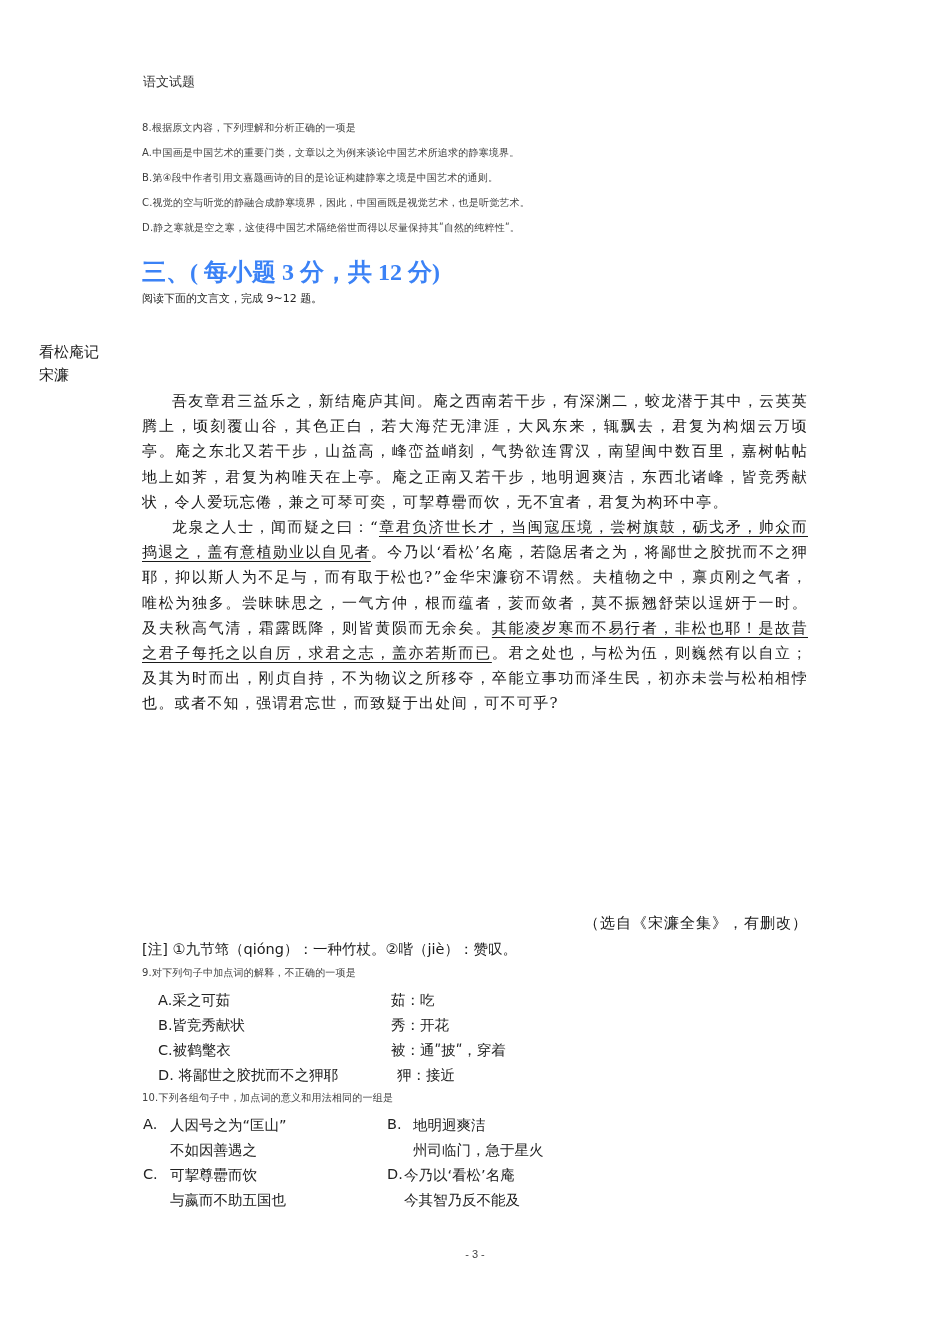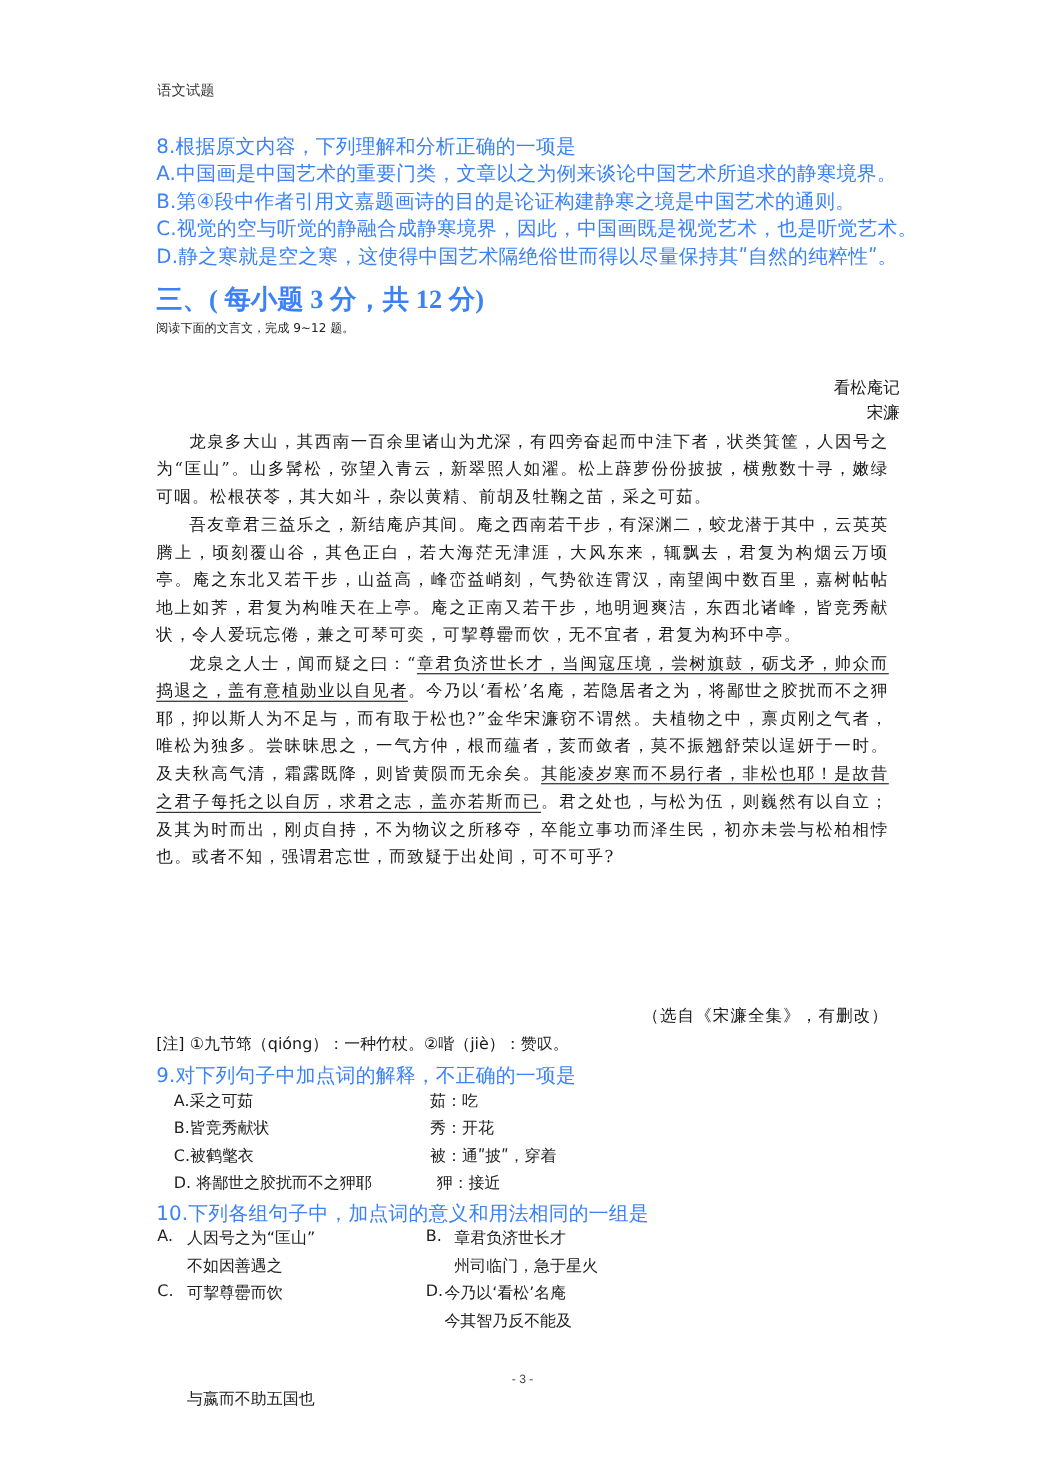--- a/index.html
+++ b/index.html
@@ -1,23 +1,23 @@
 <!DOCTYPE html>
 <html><head>
 <meta charset="utf-8">
 <style>
   html, body { margin: 0; padding: 0; background: #ffffff; }
   body { width: 950px; height: 1344px; position: relative; overflow: hidden;
          font-family: "DejaVu Serif", "Liberation Serif", serif; color: #1a1a1a; }
   .abs { position: absolute; white-space: nowrap; }
   .hdr { left: 143px; top: 73px; font-size: 13px; color: #333; }
-  .q { left: 142px; font-size: 18px; font-family: "DejaVu Sans", sans-serif; color: #3b82f6; letter-spacing: 0.2px; }
+  .q { left: 142px; font-size: 10px; font-family: "DejaVu Sans", sans-serif; color: #404040; letter-spacing: 0.2px; }
   .sec { left: 142px; top: 256px; font-size: 24px; font-weight: bold; font-family: Liberation Serif, serif; color: #3b82f6; }
   .intro { left: 142px; top: 291px; font-size: 11px; font-family: "DejaVu Sans", sans-serif; color: #222; }
-  .title { left: 0; width: 818px; text-align: right; font-size: 15px; font-family: "DejaVu Sans", sans-serif; }
+  .title { left: 0; width: 818px; text-align: left; font-size: 15px; font-family: "DejaVu Sans", sans-serif; padding-left: 39px; }
   .passage { position: absolute; left: 142px; width: 666px; top: 389px;
              font-size: 15px; line-height: 25.2px; text-align: justify; text-align-last: left;
              font-family: "DejaVu Serif", serif; color: #1a1a1a; letter-spacing: 1.3px; }
   .passage p { margin: 0; text-indent: 2em; }
   .u { text-decoration: underline; text-underline-offset: 4px; }
   .src { position: absolute; right: 142px; top: 914px; font-size: 15px; letter-spacing: 1px; }
   .note { left: 142px; top: 940px; font-size: 14.5px; font-family: "DejaVu Sans", sans-serif; }
   .opt { font-size: 14.5px; font-family: "DejaVu Sans", sans-serif; color: #222; text-align: center; }
   .page { left: 0; width: 950px; text-align: center; top: 1248px; font-size: 11px; color: #444; font-family: "Liberation Sans", sans-serif; }
   sup { font-size: 9px; }
@@ -35,21 +35,20 @@
   <div class="abs q" style="top:221px">D.静之寒就是空之寒，这使得中国艺术隔绝俗世而得以尽量保持其ʺ自然的纯粹性ʺ。</div>
 </div>
 
 <div class="abs sec">三、( 每小题 3 分，共 12 分)</div>
 <div class="abs intro">阅读下面的文言文，完成 9~12 题。</div>
 
 <div class="abs title" style="top:343px">看松庵记</div>
 <div class="abs title" style="top:366px">宋濂</div>
 
 <div class="passage">
-  <p>龙泉多大山，其西南一百余里诸山为尤深，有四旁奋起而中洼下者，状类箕筐，人因号之为“匡山”。山多髯松，弥望入青云，新翠照人如濯。松上薜萝份份披披，横敷数十寻，嫩绿可咽。松根茯苓，其大如斗，杂以黄精、前胡及牡鞠之苗，采之可茹。</p>
   <p>吾友章君三益乐之，新结庵庐其间。庵之西南若干步，有深渊二，蛟龙潜于其中，云英英腾上，顷刻覆山谷，其色正白，若大海茫无津涯，大风东来，辄飘去，君复为构烟云万顷亭。庵之东北又若干步，山益高，峰峦益峭刻，气势欲连霄汉，南望闽中数百里，嘉树帖帖地上如荠，君复为构唯天在上亭。庵之正南又若干步，地明迥爽洁，东西北诸峰，皆竞秀献状，令人爱玩忘倦，兼之可琴可奕，可挈尊罍而饮，无不宜者，君复为构环中亭。</p>
   <p><span>龙泉之人士，闻而疑之曰：“</span><span class="u">章君负济世长才，当闽寇压境，尝树旗鼓，砺戈矛，帅众而捣退之，盖有意植勋业以自见者</span><span>。今乃以‘看松’名庵，若隐居者之为，将鄙世之胶扰而不之狎耶，抑以斯人为不足与，而有取于松也?”金华宋濂窃不谓然。夫植物之中，禀贞刚之气者，唯松为独多。尝昧昧思之，一气方仲，根而蕴者，荄而敛者，莫不振翘舒荣以逞妍于一时。及夫秋高气清，霜露既降，则皆黄陨而无余矣。</span><span class="u">其能凌岁寒而不易行者，非松也耶！是故昔之君子每托之以自厉，求君之志，盖亦若斯而已</span><span>。君之处也，与松为伍，则巍然有以自立；及其为时而出，刚贞自持，不为物议之所移夺，卒能立事功而泽生民，初亦未尝与松柏相悖也。或者不知，强谓君忘世，而致疑于出处间，可不可乎?</span></p>
 </div>
 <div class="src">（选自《宋濂全集》，有删改）</div>
 
 <div class="abs note">[注] ①九节筇（qióng）：一种竹杖。②喈（jiè）：赞叹。</div>
 
 <div>
   <div class="abs q" style="top:966px">9.对下列句子中加点词的解释，不正确的一项是</div>
   <div class="abs opt" style="left:158px; top:991px">A.采之可茹</div>
@@ -63,25 +62,25 @@
 </div>
 
 <div>
   <div class="abs q" style="top:1091px">10.下列各组句子中，加点词的意义和用法相同的一组是</div>
 
   <div class="abs opt" style="left:143px; top:1116px">A.</div>
   <div class="abs opt" style="left:170px; top:1116px">人因号之为“匡山”</div>
   <div class="abs opt" style="left:170px; top:1141px">不如因善遇之</div>
 
   <div class="abs opt" style="left:387px; top:1116px">B.</div>
-  <div class="abs opt" style="left:413px; top:1116px">章君负济世长才</div>
+  <div class="abs opt" style="left:413px; top:1116px">地明迥爽洁</div>
   <div class="abs opt" style="left:413px; top:1141px">州司临门，急于星火</div>
 
   <div class="abs opt" style="left:143px; top:1166px">C.</div>
   <div class="abs opt" style="left:170px; top:1166px">可挈尊罍而饮</div>
-  <div class="abs opt" style="left:170px; top:1262px">与嬴而不助五国也</div>
+  <div class="abs opt" style="left:170px; top:1191px">与嬴而不助五国也</div>
 
   <div class="abs opt" style="left:387px; top:1166px">D.</div>
   <div class="abs opt" style="left:404px; top:1166px">今乃以‘看松’名庵</div>
   <div class="abs opt" style="left:404px; top:1191px">今其智乃反不能及</div>
 </div>
 
 <div class="abs page">- 3 -</div>
 
 </body></html>

